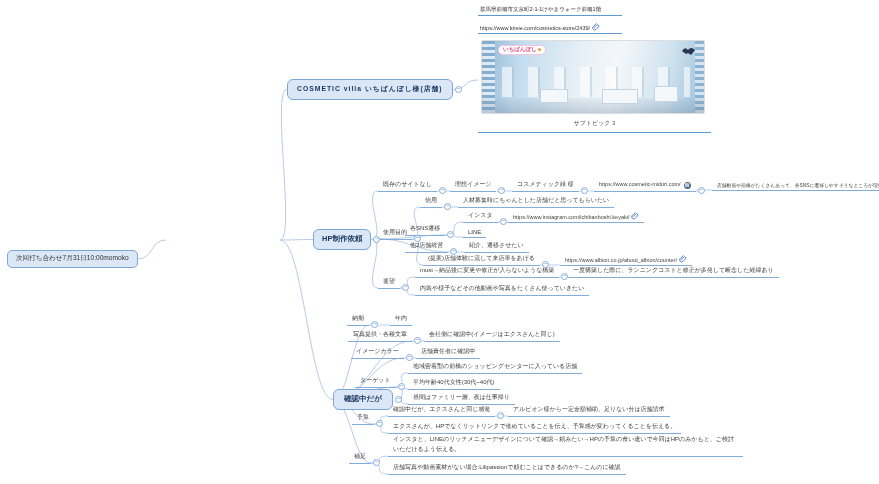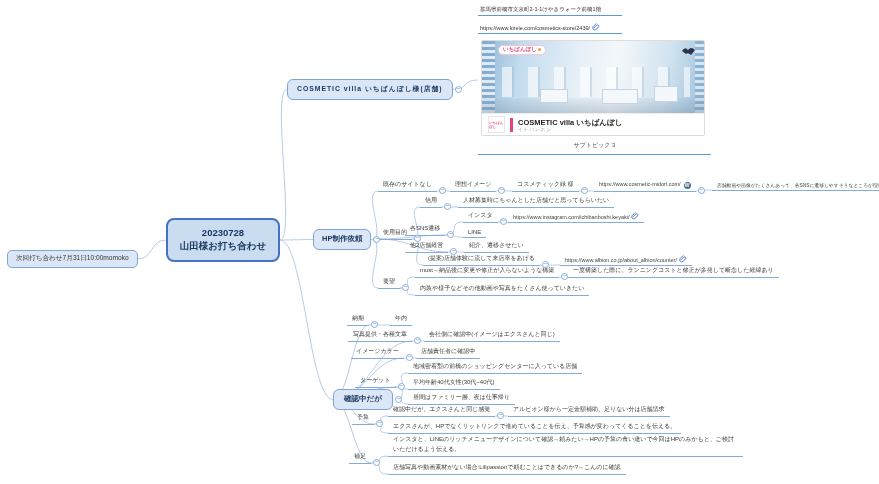--- a/index.html
+++ b/index.html
@@ -103,24 +103,20 @@
       <path d="M395.5625,387 C411.5625,387 392,404 408,404"></path>
       <path d="M333,399.5 C351.45,399.5 355.55,424 374,424"></path>
       <path d="M374,424 C390,424 372,416 388,416"></path>
       <path d="M495.265625,416 C511.265625,416 492,416 508,416"></path>
       <path d="M374,424 C390,424 372,433 388,433"></path>
       <path d="M333,399.5 C350.1,399.5 353.9,463 371,463"></path>
       <path d="M371,463 C387,463 372,456.1875 388,456.1875"></path>
       <path d="M371,463 C387,463 372,474 388,474"></path>
     </svg>
 
-  <div id="central" class="node">
-    <span>20230728</span>
-    <span>山田様お打ち合わせ</span>
-  </div>
   <div id="note" class="node">次回打ち合わせ7月31日10:00momoko</div>
 
   <div id="cosNode" class="node">COSMETIC villa いちばんぼし様(店舗)</div>
 
   <div id="card">
     <span class="card-line" id="cardAddress">群馬県前橋市文京町2-1-1けやきウォーク前橋1階</span>
     <span class="card-line" id="cardUrl"><span>https://www.kireie.com/cosmetics-store/2439/</span><svg class="clip" width="8" height="8" viewBox="0 0 8 8">
           <path d="M2.2,4.6 L4.8,2 a1.3,1.3 0 0 1 1.8,1.8 L3.9,6.5 a2,2 0 0 1 -2.8,-2.8 L4.2,0.6" fill="none" stroke="#4472c4" stroke-width="0.9" stroke-linecap="round"></path>
         </svg></span>
     <div id="cardImage">
@@ -129,28 +125,20 @@
         <div class="stripes-r"></div>
         <div class="shelves"></div>
         <div class="floorg"></div>
         <div class="counter" style="left:58px;bottom:10px;width:26px;height:12px;"></div>
         <div class="counter" style="left:120px;bottom:9px;width:34px;height:13px;"></div>
         <div class="counter" style="right:26px;bottom:11px;width:22px;height:14px;"></div>
         <span class="sign"><span>いちばんぼし</span><span class="dot"></span></span>
         <svg width="16" height="10" viewBox="0 0 16 10" style="position:absolute;right:7px;top:5px;">
           <path d="M1,5 Q4,0 7,4 Q10,0 14,4 L10,9 Q7,6 5,8 Z" fill="#2a3550"></path>
         </svg>
-      </div>
-      <div class="band">
-        <span class="thumb">いちばんぼし</span>
-        <span class="pinkbar"></span>
-        <span>
-          <div class="btitle">COSMETIC villa いちばんぼし</div>
-          <div class="bsub">イチバンボシ</div>
-        </span>
       </div>
     </div>
     <div id="cardCaption">サブトピック 3</div>
     <div class="cardRule"></div>
   </div>
 
   <div id="hpNode" class="node">HP制作依頼</div>
 
   <div id="a1" class="ut" style="left:378px;top:180px;">既存のサイトなし</div>
   <div id="a2" class="ut" style="left:450px;top:180px;">理想イメージ</div>

